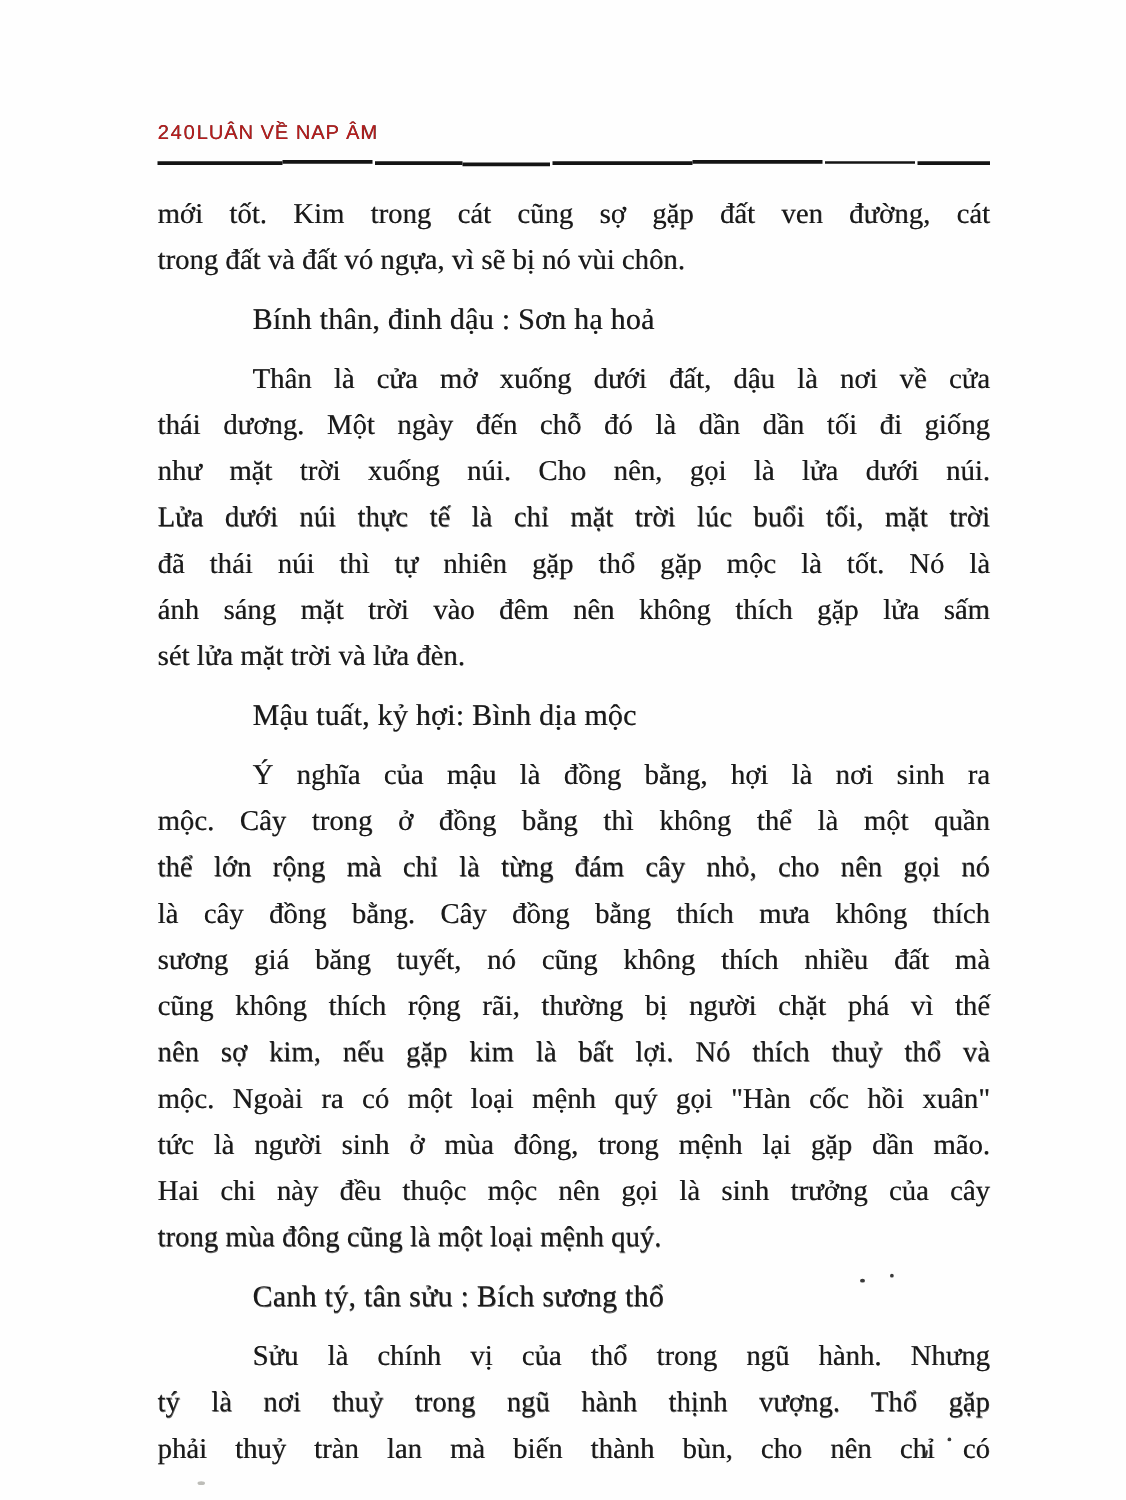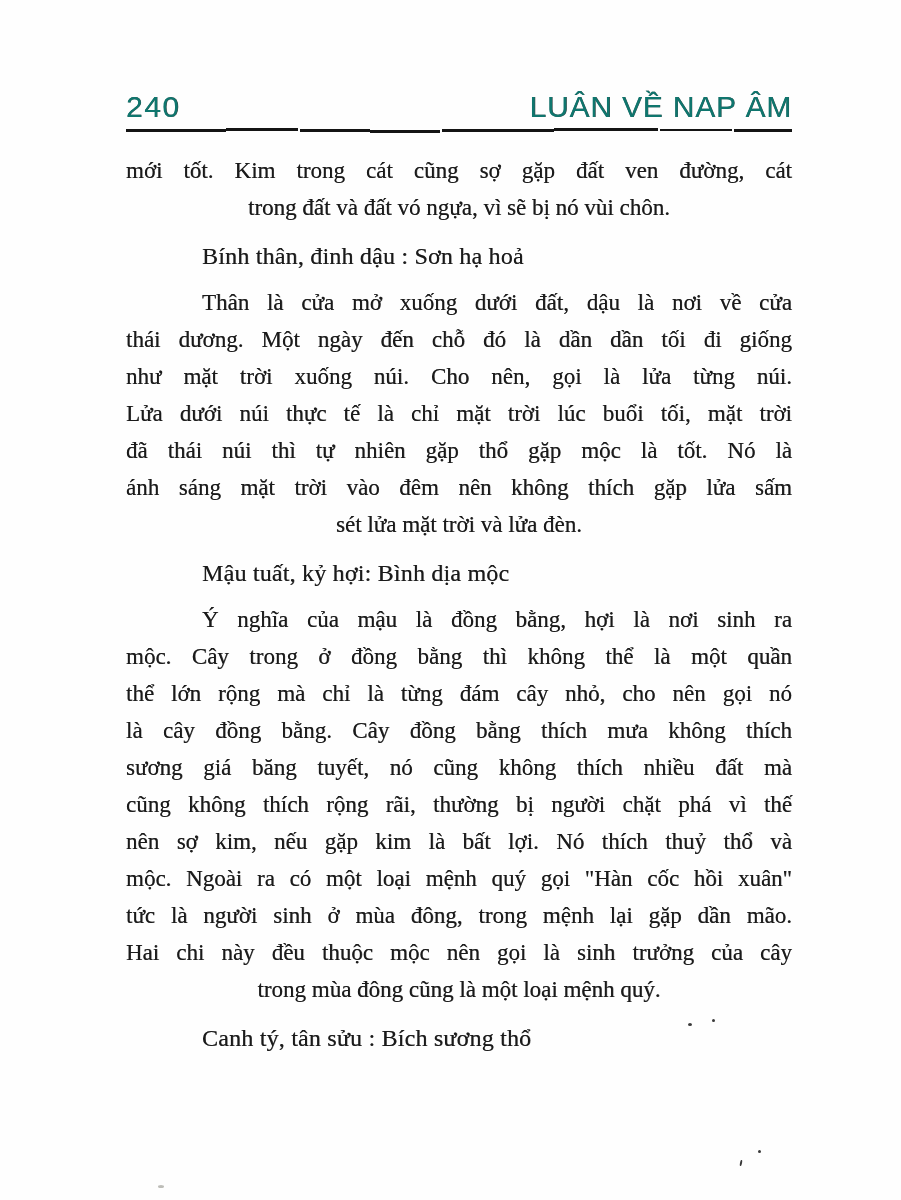--- a/index.html
+++ b/index.html
@@ -16,24 +16,24 @@
     position:relative;
     width:901px;height:1200px;
     background:var(--paper);
     color:var(--ink);
     overflow:hidden;
   }
   
   .header{
     position:absolute;
     left:126px;top:94px;width:666px;
-    display:flex;justify-content:space-between;align-items:flex-end;
+    display:flex;align-items:flex-end;
     font-family:"Liberation Sans","DejaVu Sans",sans-serif;
-    font-size:30px;line-height:26px;
-    color:#0f766e;
+    font-size:16px;line-height:26px;
+    color:#b91c1c;
     text-shadow:0.3px 0 0 rgba(20,20,20,.8);
   }
   .page-number{letter-spacing:1.5px;}
   .running-title{letter-spacing:0.8px;}
   
   .rule{
     position:absolute;left:126px;top:128px;width:666px;height:6px;
     white-space:nowrap;font-size:0;
   }
   .rule span{
@@ -52,21 +52,21 @@
     position:absolute;left:126px;top:152px;width:666px;
     font-size:23px;line-height:37px;
     text-shadow:0.35px 0.35px 0.4px rgba(25,25,25,.65);
   }
   .para{margin:0;}
   .line{
     text-align:justify;
     text-align-last:justify;
   }
   .line.no-just{
-    text-align:center;
+    text-align:left;
     text-align-last:auto;
   }
   .line.indent{padding-left:76px;}
   .heading{
     font-weight:400;
     font-size:24px;
     line-height:37px;
     padding-left:76px;
     margin:12px 0 9px 0;
     text-align:left;
@@ -96,41 +96,46 @@
 
   <div class="body" id="page-body">
       <div class="para">
         <div class="line">mới tốt. Kim trong cát cũng sợ gặp đất ven đường, cát</div>
         <div class="line no-just">trong đất và đất vó ngựa, vì sẽ bị nó vùi chôn.</div>
       </div>
       <div class="heading">Bính thân, đinh dậu : Sơn hạ hoả</div>
       <div class="para">
         <div class="line indent">Thân là cửa mở xuống dưới đất, dậu là nơi về cửa</div>
         <div class="line">thái dương. Một ngày đến chỗ đó là dần dần tối đi giống</div>
-        <div class="line">như mặt trời xuống núi. Cho nên, gọi là lửa từng núi.</div>
+        <div class="line">như mặt trời xuống núi. Cho nên, gọi là lửa dưới núi.</div>
         <div class="line">Lửa dưới núi thực tế là chỉ mặt trời lúc buổi tối, mặt trời</div>
         <div class="line">đã thái núi thì tự nhiên gặp thổ gặp mộc là tốt. Nó là</div>
         <div class="line">ánh sáng mặt trời vào đêm nên không thích gặp lửa sấm</div>
         <div class="line no-just">sét lửa mặt trời và lửa đèn.</div>
       </div>
       <div class="heading">Mậu tuất, kỷ hợi: Bình dịa mộc</div>
       <div class="para">
         <div class="line indent">Ý nghĩa của mậu là đồng bằng, hợi là nơi sinh ra</div>
         <div class="line">mộc. Cây trong ở đồng bằng thì không thể là một quần</div>
         <div class="line">thể lớn rộng mà chỉ là từng đám cây nhỏ, cho nên gọi nó</div>
         <div class="line">là cây đồng bằng. Cây đồng bằng thích mưa không thích</div>
         <div class="line">sương giá băng tuyết, nó cũng không thích nhiều đất mà</div>
         <div class="line">cũng không thích rộng rãi, thường bị người chặt phá vì thế</div>
         <div class="line">nên sợ kim, nếu gặp kim là bất lợi. Nó thích thuỷ thổ và</div>
         <div class="line">mộc. Ngoài ra có một loại mệnh quý gọi "Hàn cốc hồi xuân"</div>
         <div class="line">tức là người sinh ở mùa đông, trong mệnh lại gặp dần mão.</div>
         <div class="line">Hai chi này đều thuộc mộc nên gọi là sinh trưởng của cây</div>
         <div class="line no-just">trong mùa đông cũng là một loại mệnh quý.</div>
       </div>
       <div class="heading">Canh tý, tân sửu : Bích sương thổ</div>
+      <div class="para">
+        <div class="line indent">Sửu là chính vị của thổ trong ngũ hành. Nhưng</div>
+        <div class="line">tý là nơi thuỷ trong ngũ hành thịnh vượng. Thổ gặp</div>
+        <div class="line">phải thuỷ tràn lan mà biến thành bùn, cho nên chỉ có</div>
+      </div>
     </div>
 
   <div class="speck s1"></div>
   <div class="speck s2"></div>
   <div class="speck s3"></div>
   <div class="speck s4"></div>
   <div class="speck s5"></div>
 
 </div>
 

